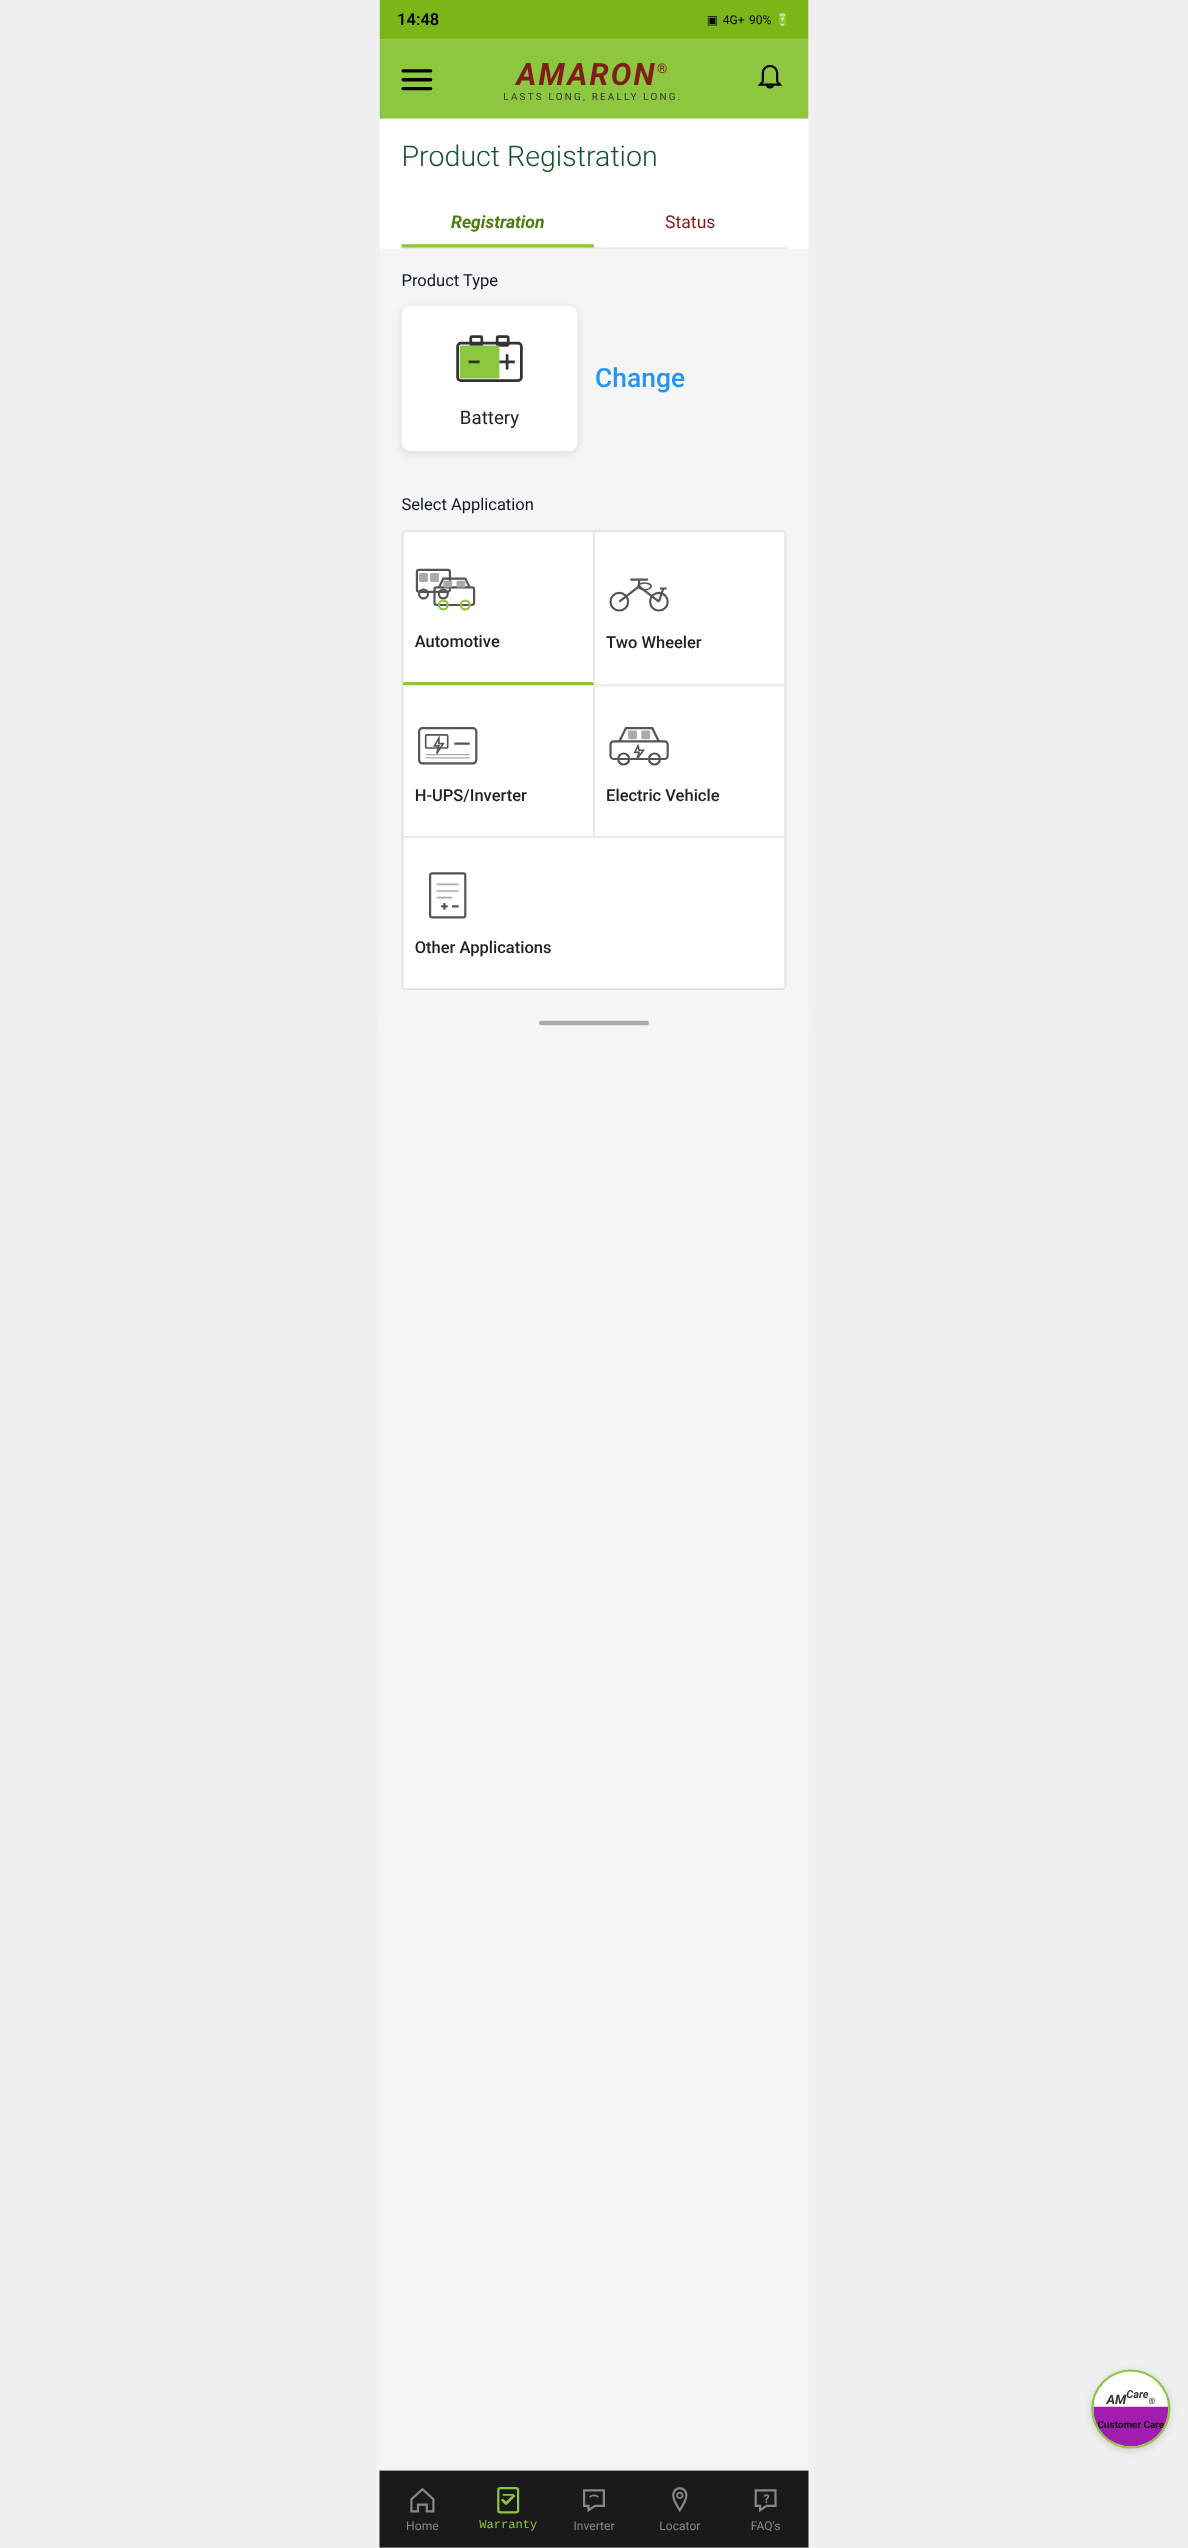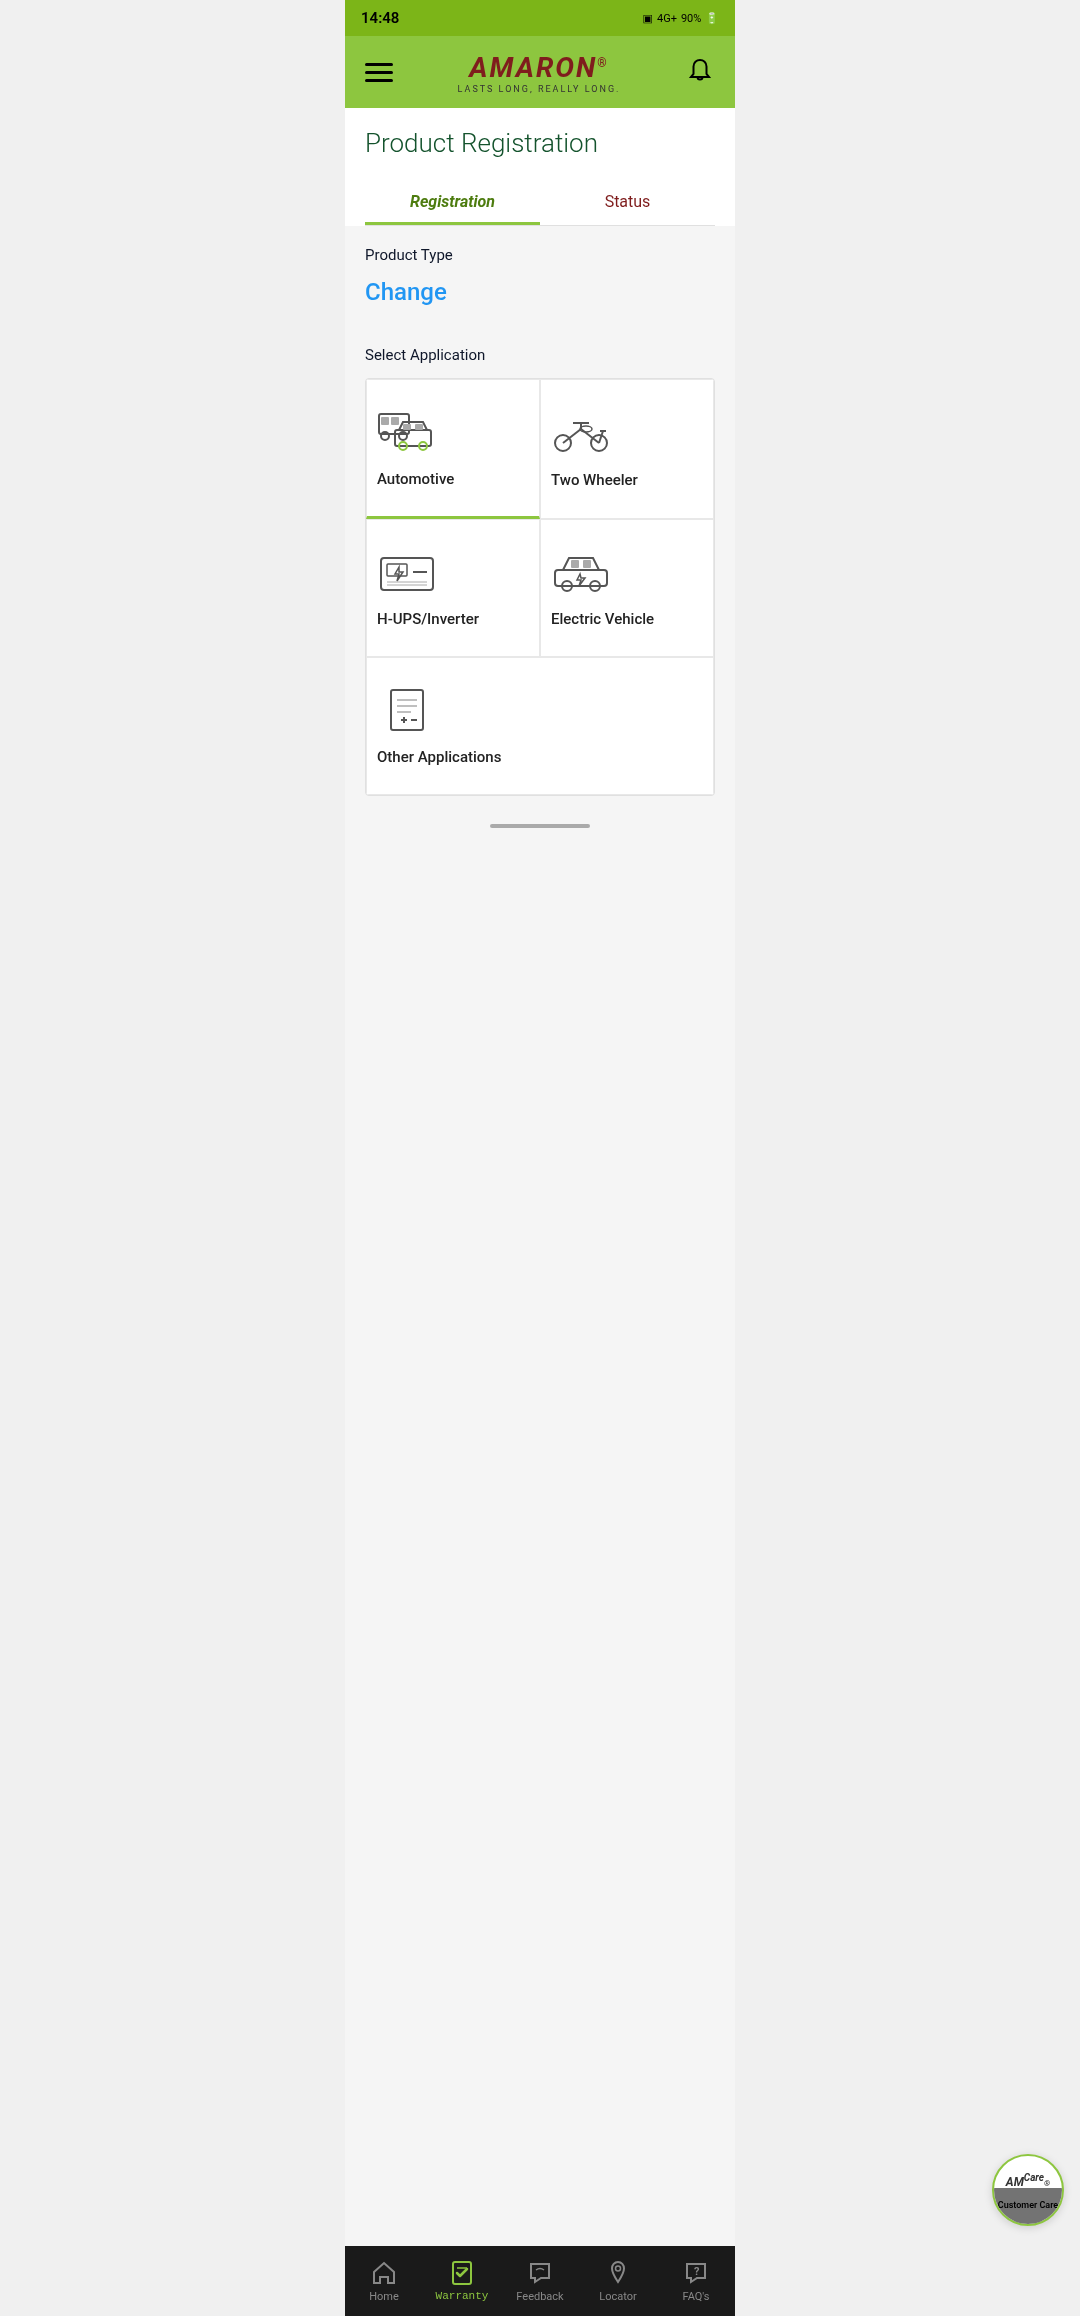--- a/index.html
+++ b/index.html
@@ -230,21 +230,21 @@
       border: 2px solid #8dc63f;
       display: flex;
       flex-direction: column;
       align-items: center;
       justify-content: center;
       box-shadow: 0 2px 8px rgba(0,0,0,0.15);
       cursor: pointer;
       z-index: 100;
     }
     .customer-care-fab .fab-bottom {
-      background: #737373;
+      background: #a21caf;
       width: 100%;
       border-radius: 0 0 50% 50%;
       text-align: center;
       font-size: 9px;
       color: #000;
       font-weight: 600;
       padding: 2px 0 4px;
       position: absolute;
       bottom: 0;
       left: 0;
@@ -348,20 +348,40 @@
       </div>
       <div class="tab inactive">
         <span>Status</span>
       </div>
     </div>
   </div>
 
   <div class="section">
     <div class="section-label">Product Type</div>
     <div class="product-type-row">
+      <div class="product-card">
+        <div class="battery-icon">
+          <svg viewBox="0 0 70 56" fill="none" xmlns="http://www.w3.org/2000/svg">
+
+            <rect x="6" y="14" width="58" height="34" rx="3" stroke="#333" stroke-width="2.5" fill="none"></rect>
+
+            <rect x="18" y="8" width="10" height="8" rx="1" stroke="#333" stroke-width="2.5" fill="none"></rect>
+
+            <rect x="42" y="8" width="10" height="8" rx="1" stroke="#333" stroke-width="2.5" fill="none"></rect>
+
+            <rect x="8" y="16" width="36" height="30" rx="1" fill="#8dc63f"></rect>
+
+            <line x1="16" y1="31" x2="26" y2="31" stroke="#333" stroke-width="2.5"></line>
+
+            <line x1="44" y1="31" x2="58" y2="31" stroke="#333" stroke-width="2.5"></line>
+            <line x1="51" y1="24" x2="51" y2="38" stroke="#333" stroke-width="2.5"></line>
+          </svg>
+        </div>
+        <span class="product-card-label">Battery</span>
+      </div>
       <span class="change-btn">Change</span>
     </div>
   </div>
 
   <div class="section">
     <div class="section-label">Select Application</div>
     <div class="app-grid">
 
       <div class="app-cell selected">
         <svg viewBox="0 0 60 48" fill="none" xmlns="http://www.w3.org/2000/svg">
@@ -488,21 +508,21 @@
       <line x1="8" y1="8" x2="18" y2="8" stroke="#8dc63f" stroke-width="1.5"></line>
     </svg>
     <span class="nav-item-label">Warranty</span>
   </div>
 
   <div class="nav-item">
     <svg viewBox="0 0 26 26" fill="none" xmlns="http://www.w3.org/2000/svg">
       <path d="M4 4H22V18H14L8 22V18H4V4Z" stroke="#888" stroke-width="2" fill="none"></path>
       <path d="M9 10 Q13 7 17 10" stroke="#888" stroke-width="1.5" fill="none"></path>
     </svg>
-    <span class="nav-item-label">Feedback</span>
+    <span class="nav-item-label">Inverter</span>
   </div>
 
   <div class="nav-item">
     <svg viewBox="0 0 26 26" fill="none" xmlns="http://www.w3.org/2000/svg">
       <path d="M13 2C9.5 2 7 5 7 8.5C7 13 13 22 13 22C13 22 19 13 19 8.5C19 5 16.5 2 13 2Z" stroke="#888" stroke-width="2" fill="none"></path>
       <circle cx="13" cy="8.5" r="2.5" stroke="#888" stroke-width="1.5" fill="none"></circle>
     </svg>
     <span class="nav-item-label">Locator</span>
   </div>
 

